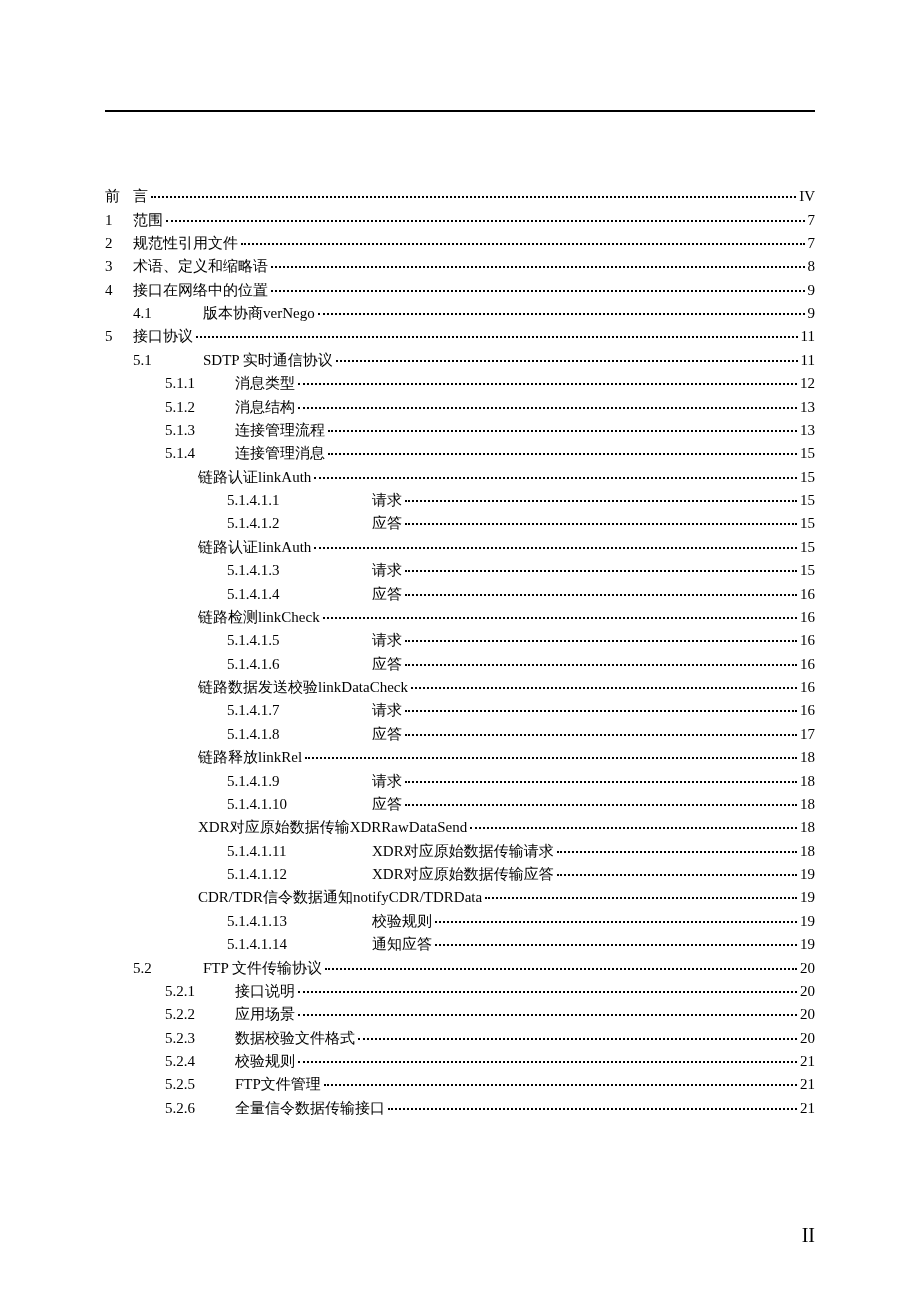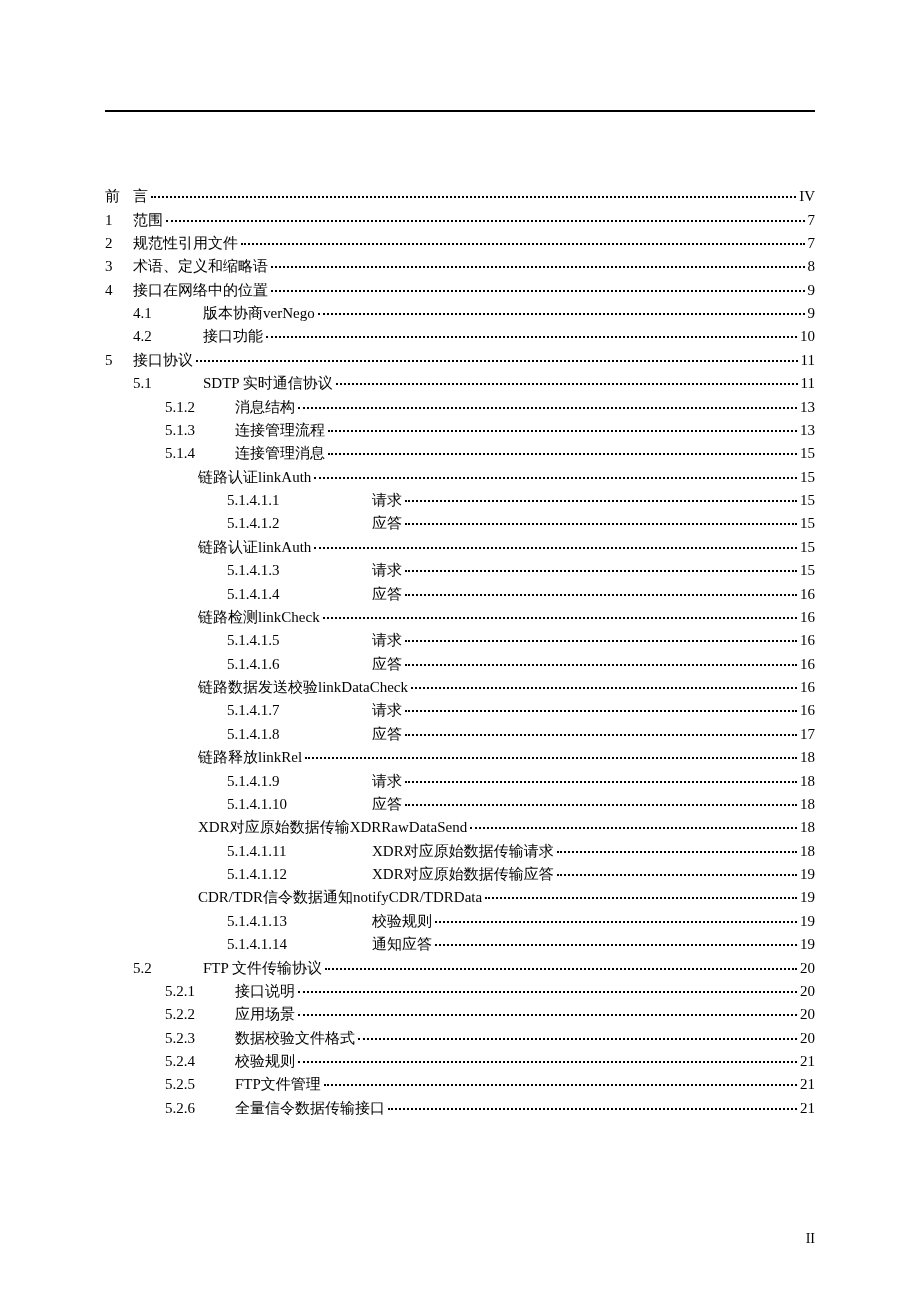--- a/index.html
+++ b/index.html
@@ -55,21 +55,21 @@
     min-width: 8px;
   }
   .pg {
     flex: 0 0 auto;
     text-align: left;
   }
   .pagenum {
     position: absolute;
     bottom: 55px;
     right: 105px;
-    font-size: 14px;
+    font-size: 20px;
     font-family: "Times New Roman", serif;
   }
   
   .lv0-num  { width: 28px; }
 
   .lv1-pre  { width: 28px; } 
   .lv1-num  { width: 70px; font-family: Liberation Serif, serif; }
 
   .lv2-pre  { width: 60px; }
   .lv2-num  { width: 70px; }
@@ -117,41 +117,41 @@
         <span class="pg">9</span>
       </div>
       <div class="toc-row">
         <span class="gap lv1-pre"></span>
         <span class="num-col lv1-num">4.1</span>
         <span class="title-col">版本协商verNego</span>
         <span class="leader"></span>
         <span class="pg">9</span>
       </div>
       <div class="toc-row">
-        <span class="gap lv1-pre"></span>
-        <span class="num-col lv1-num">4.2</span>
-        <span class="title-col">接口功能</span>
-        <span class="leader"></span>
-        <span class="pg">10</span>
-      </div>
-      <div class="toc-row">
         <span class="num-col lv0-num">5</span>
         <span class="title-col">接口协议</span>
         <span class="leader"></span>
         <span class="pg">11</span>
       </div>
       <div class="toc-row">
         <span class="gap lv1-pre"></span>
         <span class="num-col lv1-num">5.1</span>
         <span class="title-col">SDTP 实时通信协议</span>
         <span class="leader"></span>
         <span class="pg">11</span>
       </div>
       <div class="toc-row">
         <span class="gap lv2-pre"></span>
+        <span class="num-col lv2-num">5.1.1</span>
+        <span class="title-col">消息类型</span>
+        <span class="leader"></span>
+        <span class="pg">12</span>
+      </div>
+      <div class="toc-row">
+        <span class="gap lv2-pre"></span>
         <span class="num-col lv2-num">5.1.2</span>
         <span class="title-col">消息结构</span>
         <span class="leader"></span>
         <span class="pg">13</span>
       </div>
       <div class="toc-row">
         <span class="gap lv2-pre"></span>
         <span class="num-col lv2-num">5.1.3</span>
         <span class="title-col">连接管理流程</span>
         <span class="leader"></span>

